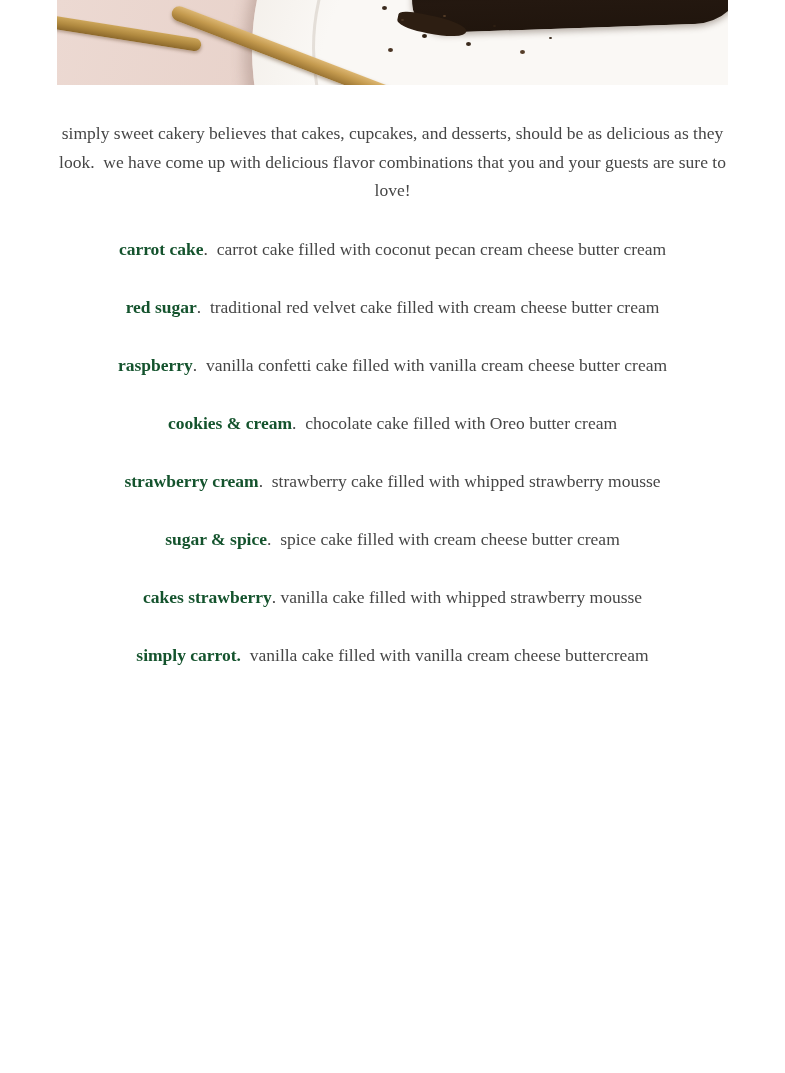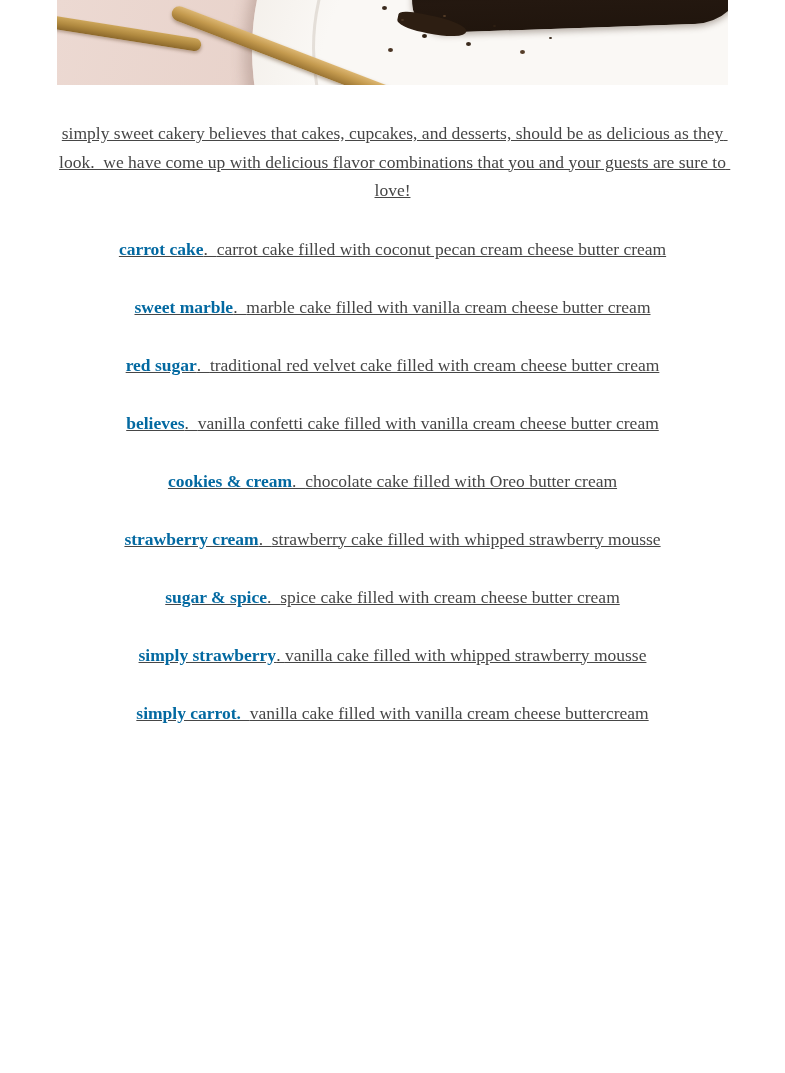--- a/index.html
+++ b/index.html
@@ -11,21 +11,20 @@
     width: 785px;
     min-height: 1073px;
     margin: 0 auto;
     background: #ffffff;
     font-family: "Liberation Serif", "DejaVu Serif", serif;
     color: #464646;
   }
   .content {
     width: 671px;
     margin: 0 auto;
-    text-decoration: underline;
   }
 
   
   .hero {
     position: relative;
     width: 671px;
     height: 85px;
     overflow: hidden;
     background: linear-gradient(105deg, #ecd9d2 0%, #e7d1c9 40%, #e0cac2 60%, #dcc5bd 100%);
   }
@@ -122,21 +121,21 @@
   }
   .flavor {
     margin: 30px 0;
     text-align: center;
     font-size: 17.5px;
     line-height: 28px;
     white-space: pre-wrap;
   }
   .flavor-name {
     font-weight: 700;
-    color: #0369a1;
+    color: #14532d;
   }
 </style>
 </head>
 <body>
 
 <div class="page">
   <div class="content">
 
     <div class="hero">
       <div class="plate"></div>
@@ -145,36 +144,35 @@
       <div class="cake-crumb-edge"></div>
       <div class="crumbs"></div>
       <div class="knife-blade"></div>
       <div class="knife-handle"></div>
     </div>
 
     <p class="intro">simply sweet cakery believes that cakes, cupcakes, and desserts, should be as delicious as they look.  we have come up with delicious flavor combinations that you and your guests are sure to love!</p>
 
     <p class="flavor"><strong class="flavor-name">carrot cake</strong><span>.  </span><span>carrot cake filled with coconut pecan cream cheese butter cream</span></p>
 
-    <p class="flavor"><strong class="flavor-name">sweet marble</strong><span>.  </span><span>marble cake filled with vanilla cream cheese butter cream</span></p>
 
 
     <p class="flavor"><strong class="flavor-name">red sugar</strong><span>.  </span><span>traditional red velvet cake filled with cream cheese butter cream</span></p>
 
 
-    <p class="flavor"><strong class="flavor-name">believes</strong><span>.  </span><span>vanilla confetti cake filled with vanilla cream cheese butter cream</span></p>
+    <p class="flavor"><strong class="flavor-name">raspberry</strong><span>.  </span><span>vanilla confetti cake filled with vanilla cream cheese butter cream</span></p>
 
     <p class="flavor"><strong class="flavor-name">cookies &amp; cream</strong><span>.  </span><span>chocolate cake filled with Oreo butter cream</span></p>
 
     <p class="flavor"><strong class="flavor-name">strawberry cream</strong><span>.  </span><span>strawberry cake filled with whipped strawberry mousse</span></p>
 
     <p class="flavor"><strong class="flavor-name">sugar &amp; spice</strong><span>.  </span><span>spice cake filled with cream cheese butter cream</span></p>
 
 
 
 
-    <p class="flavor"><strong class="flavor-name">simply strawberry</strong><span>. </span><span>vanilla cake filled with whipped strawberry mousse</span></p>
+    <p class="flavor"><strong class="flavor-name">cakes strawberry</strong><span>. </span><span>vanilla cake filled with whipped strawberry mousse</span></p>
 
 
     <p class="flavor"><strong class="flavor-name">simply carrot.</strong><span>  </span><span>vanilla cake filled with vanilla cream cheese buttercream</span></p>
 
   </div>
 </div>
 
 </body></html>

